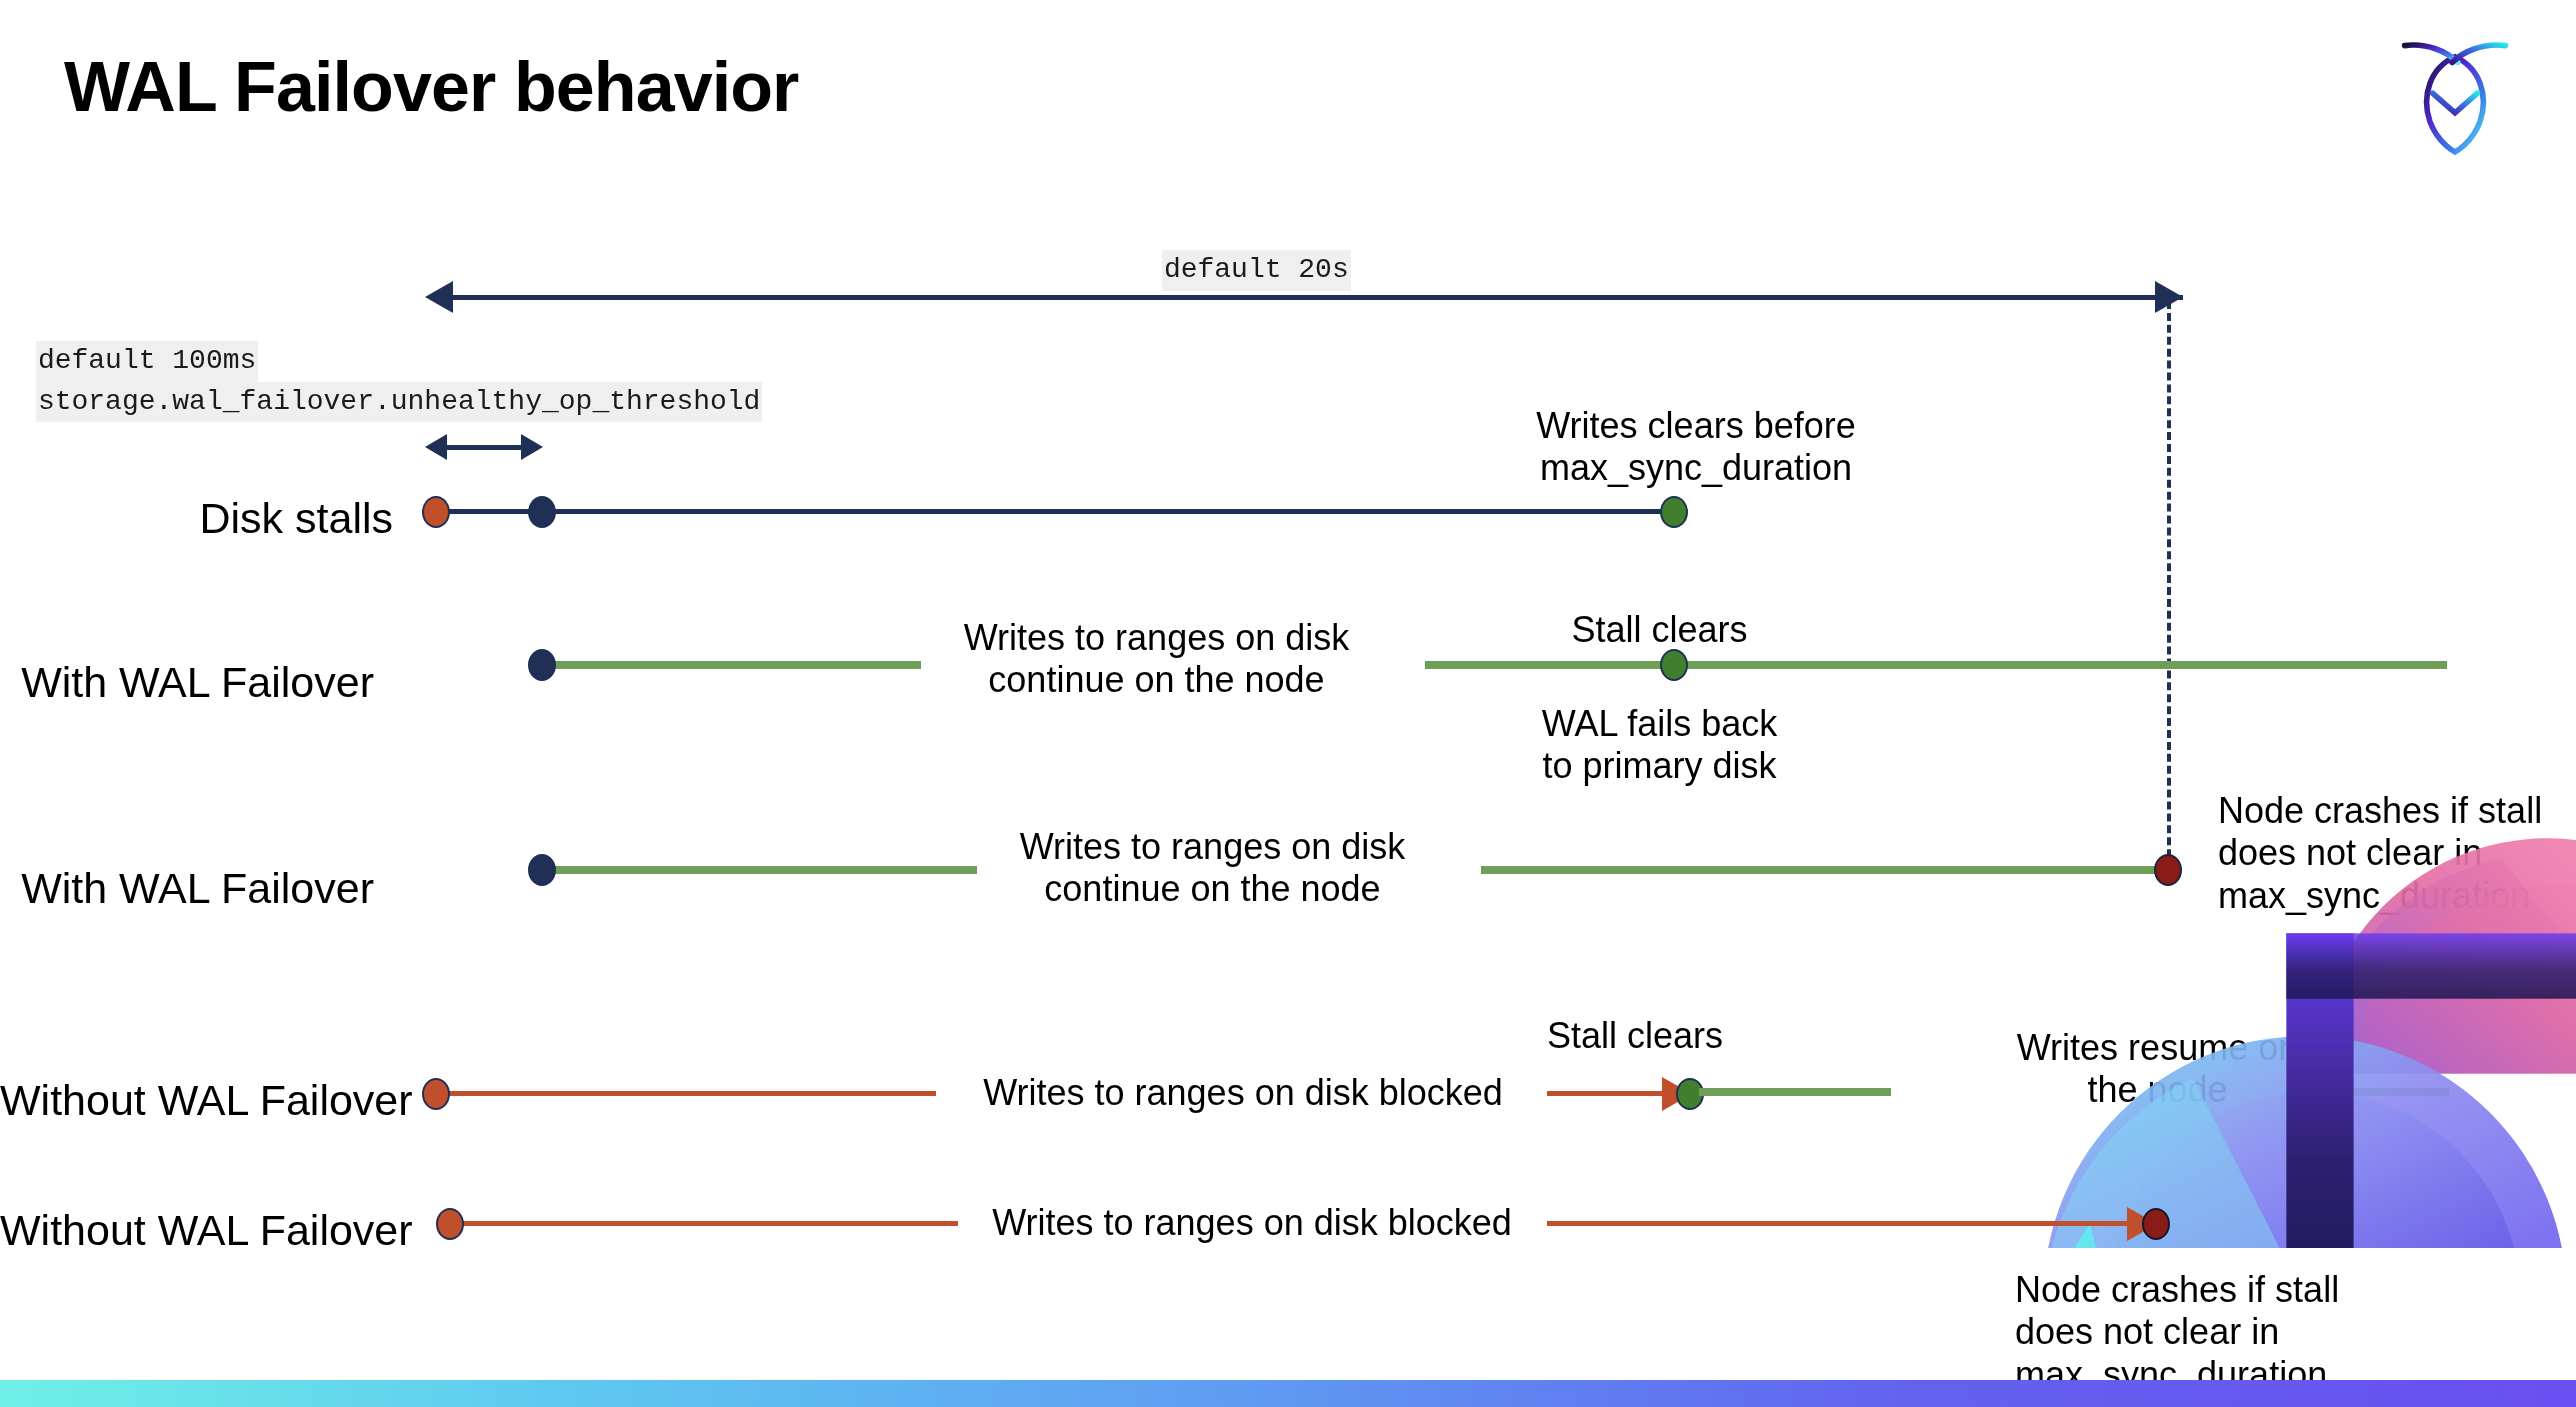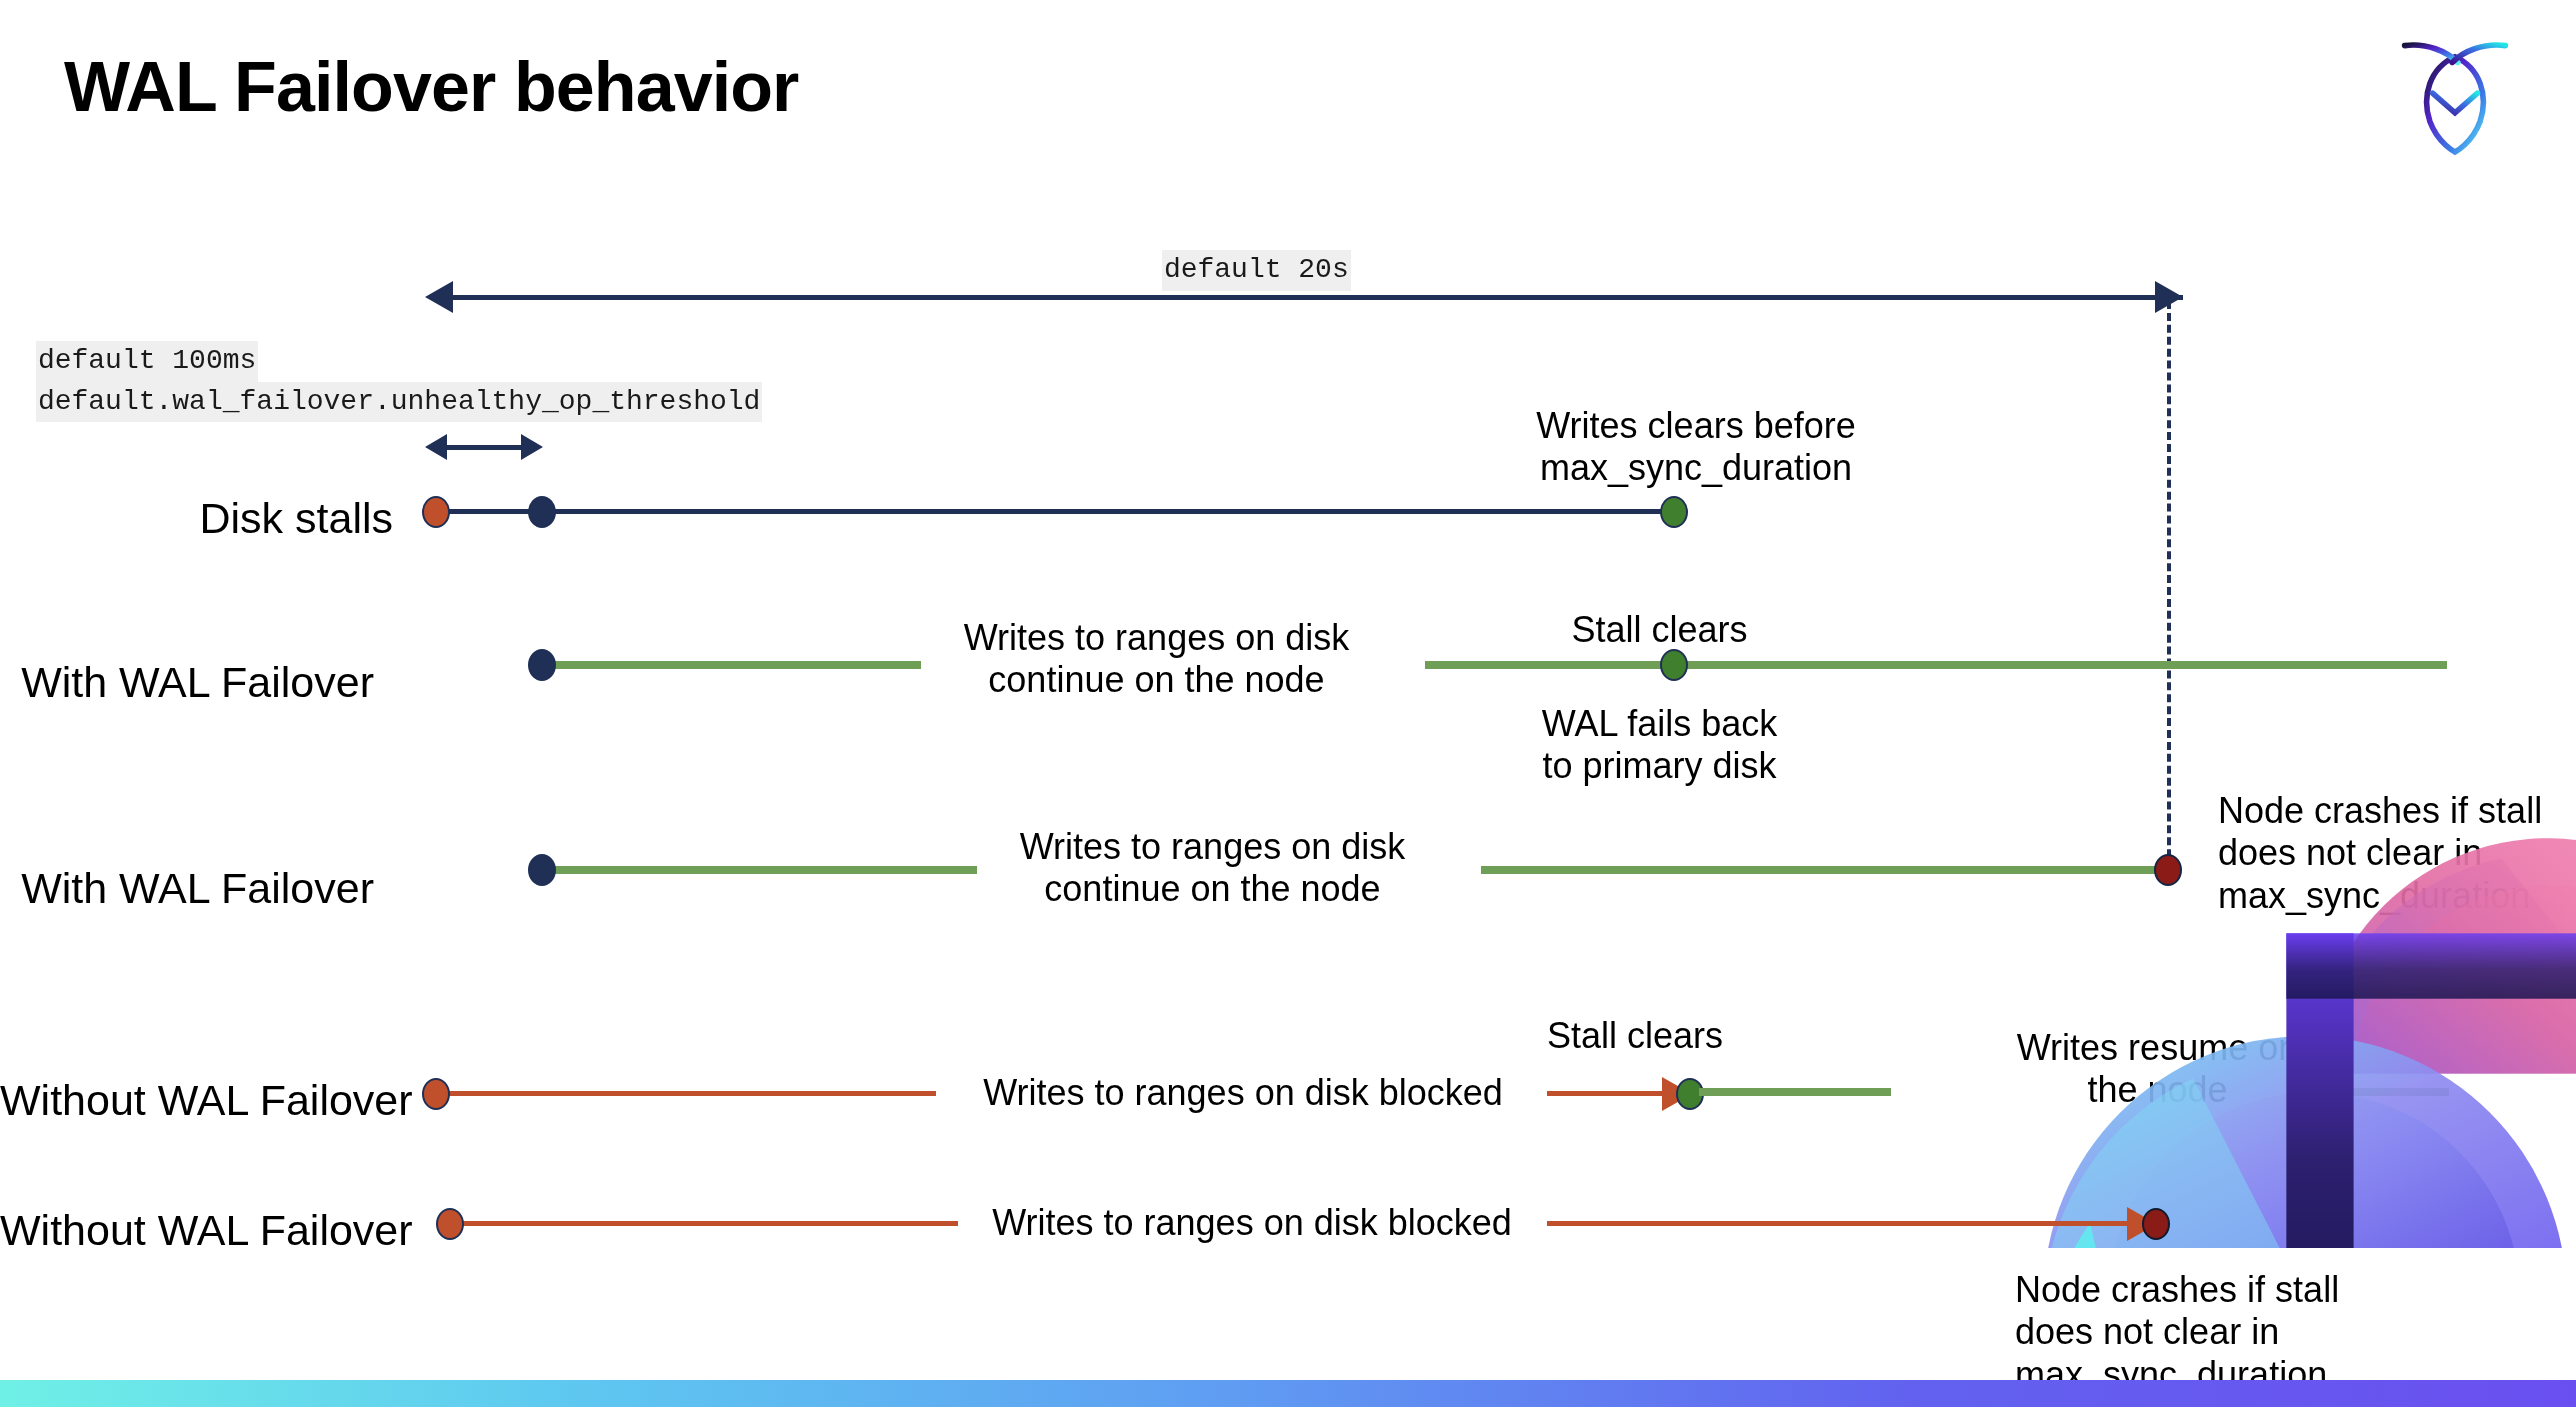--- a/index.html
+++ b/index.html
@@ -200,21 +200,21 @@
   <div class="arrow-head left-navy" style="left:425px; top:281px;"></div>
   <div class="line navy" style="left:451px; top:295px; width:1732px;"></div>
   <div class="arrow-head right-navy" style="left:2155px; top:281px;"></div>
 
   <div class="code-block code-top">
     <span>default 20s</span><br>
   </div>
 
   <div class="code-block code-left">
     <span>default 100ms</span><br>
-    <span>default.wal_failover.unhealthy_op_threshold</span>
+    <span>storage.wal_failover.unhealthy_op_threshold</span>
   </div>
 
   <div class="arrow-head left-navy-sm" style="left:425px; top:434px;"></div>
   <div class="line navy" style="left:446px; top:445px; width:77px;"></div>
   <div class="arrow-head right-navy-sm" style="left:521px; top:434px;"></div>
 
   <div class="dashed-v" style="left:2167px; top:301px; height:580px;"></div>
 
   <div class="row-label" style="left:0px; top:494px; width:393px;">Disk stalls</div>
 

